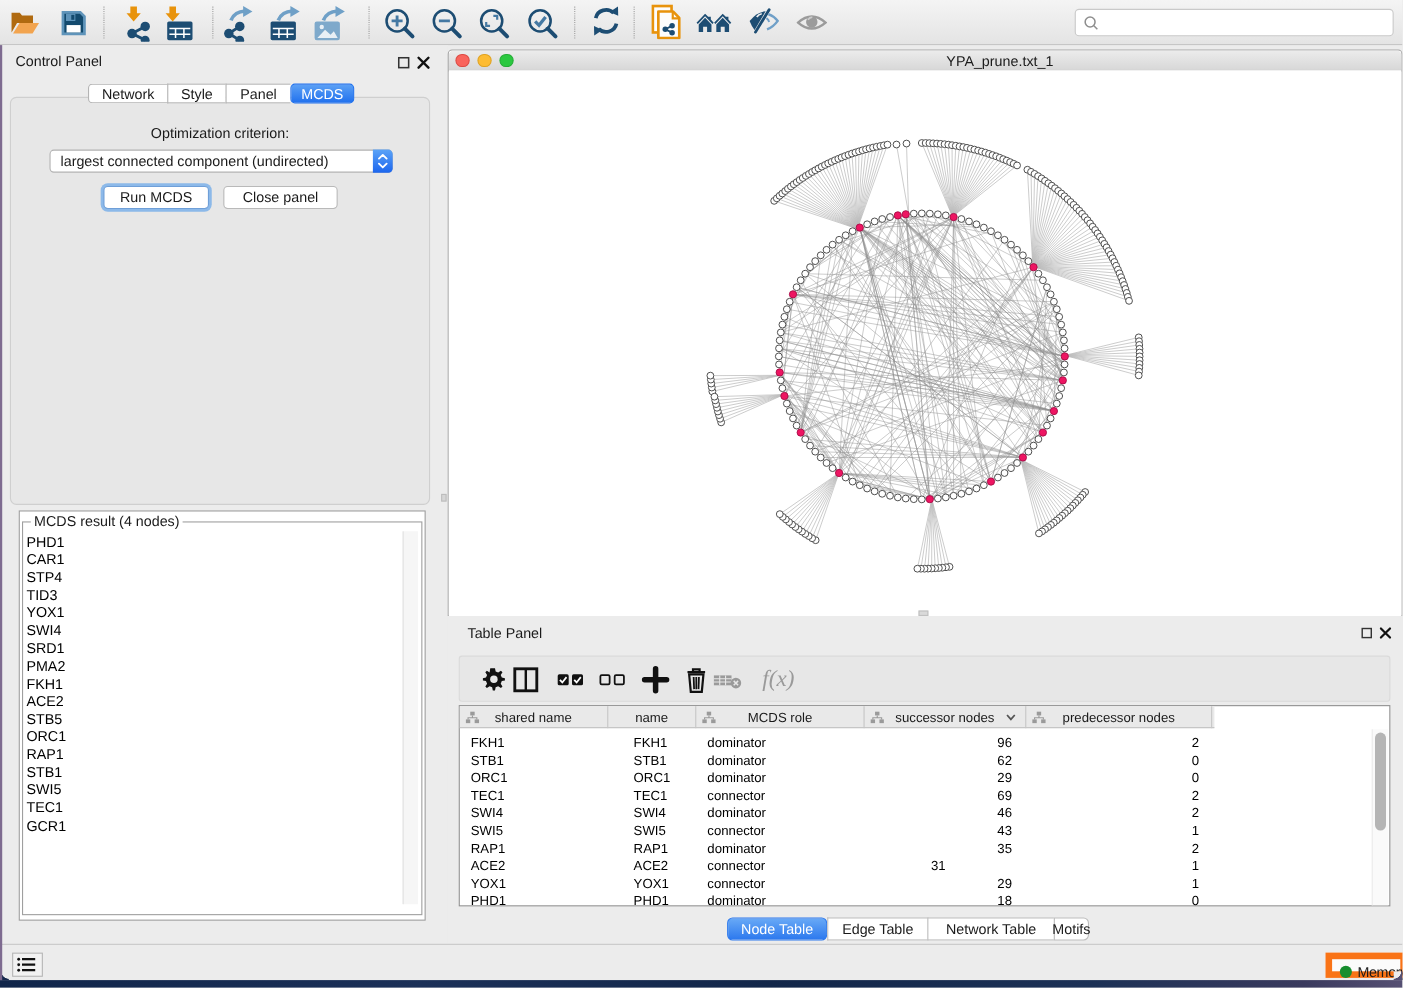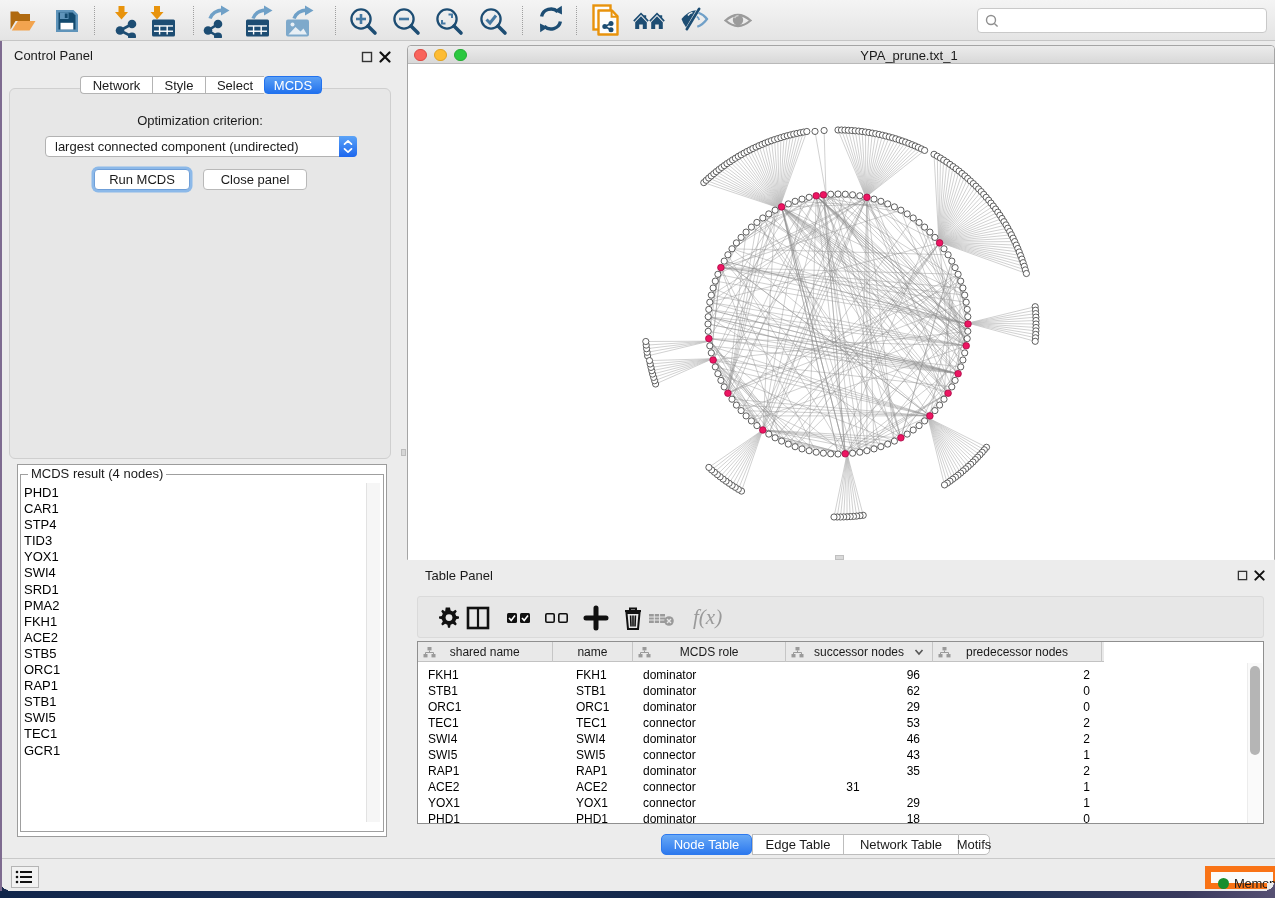--- a/index.html
+++ b/index.html
@@ -260,21 +260,21 @@
   <svg class="wicons" style="left:361px" width="12" height="12" viewBox="0 0 12 12">
       <rect x="1.5" y="1.5" width="9" height="9" fill="none" stroke="#333" stroke-width="1.4"></rect>
     </svg>
   <svg class="wicons" style="left:379px" width="12" height="12" viewBox="0 0 12 12">
       <path d="M1.5 1.5 L10.5 10.5 M10.5 1.5 L1.5 10.5" stroke="#111" stroke-width="2.2" stroke-linecap="round"></path>
     </svg>
   <div id="cp-box"></div>
   <div id="tabs">
     <div class="tab" style="width:72px">Network</div>
     <div class="tab" style="width:53px">Style</div>
-    <div class="tab" style="width:59px">Select</div>
+    <div class="tab" style="width:59px">Panel</div>
     <div class="tab sel" style="width:58px">MCDS</div>
   </div>
   <div id="dropdown">largest connected component (undirected)
     <div id="dd-step"><svg width="18" height="21" viewBox="0 0 18 21">
           <path d="M5.5 8.2 L9 4.8 L12.5 8.2" fill="none" stroke="#fff" stroke-width="1.7" stroke-linecap="round" stroke-linejoin="round"></path>
           <path d="M5.5 12.8 L9 16.2 L12.5 12.8" fill="none" stroke="#fff" stroke-width="1.7" stroke-linecap="round" stroke-linejoin="round"></path>
         </svg></div>
   </div>
   <div id="optlabel">Optimization criterion:</div>
   <div class="btn" id="btn-run">Run MCDS</div>
@@ -1133,21 +1133,21 @@
         <span class="tc" style="left:10px">ORC1</span>
         <span class="tc" style="left:158px">ORC1</span>
         <span class="tc" style="left:225px">dominator</span>
         <span class="tc" style="left:368px; width:134px; text-align:right">29</span>
         <span class="tc" style="left:515px; width:157px; text-align:right">0</span>
       </div>
 <div class="trow" style="left:0; top:72.8px; width:845px">
         <span class="tc" style="left:10px">TEC1</span>
         <span class="tc" style="left:158px">TEC1</span>
         <span class="tc" style="left:225px">connector</span>
-        <span class="tc" style="left:368px; width:134px; text-align:right">53</span>
+        <span class="tc" style="left:368px; width:134px; text-align:right">69</span>
         <span class="tc" style="left:515px; width:157px; text-align:right">2</span>
       </div>
 <div class="trow" style="left:0; top:88.9px; width:845px">
         <span class="tc" style="left:10px">SWI4</span>
         <span class="tc" style="left:158px">SWI4</span>
         <span class="tc" style="left:225px">dominator</span>
         <span class="tc" style="left:368px; width:134px; text-align:right">46</span>
         <span class="tc" style="left:515px; width:157px; text-align:right">2</span>
       </div>
 <div class="trow" style="left:0; top:105.0px; width:845px">

